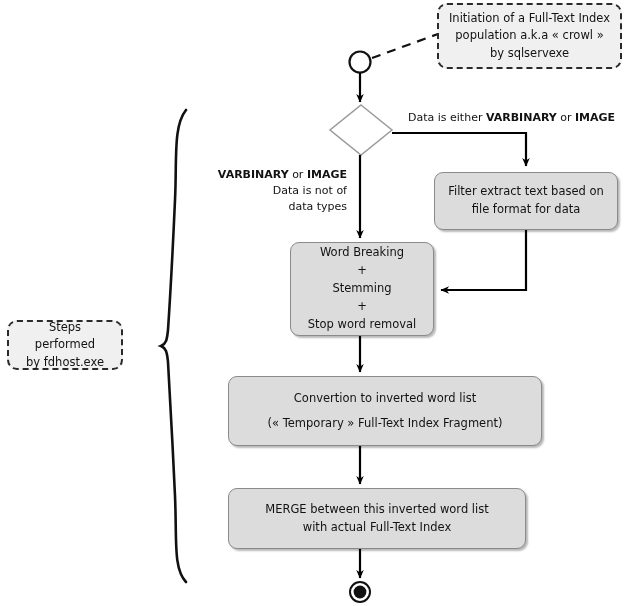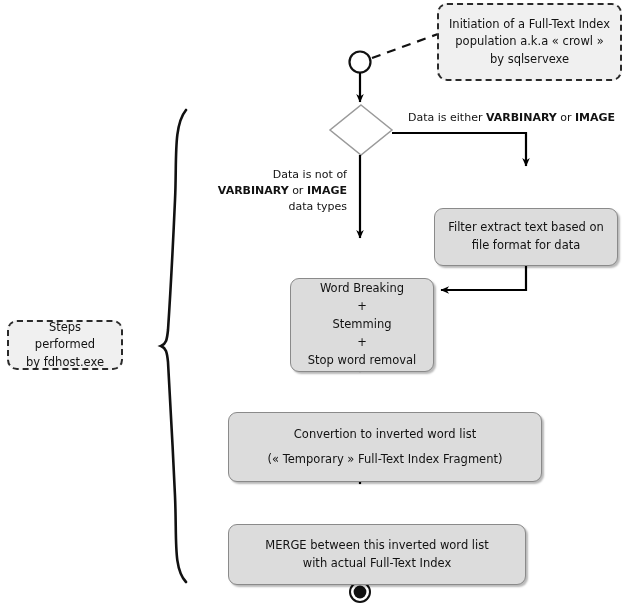--- a/index.html
+++ b/index.html
@@ -36,21 +36,20 @@
     text-align: center;
   }
   .activity-box {
     background: #dcdcdc;
     border: 1px solid #8a8a8a;
     border-radius: 9px;
     box-shadow: 2px 2px 2px rgba(0,0,0,0.28);
     font-size: 11.5px;
     line-height: 1.55;
     color: #121212;
-    margin-top: 36px;
   }
   .activity-box .inner {
     padding: 4px 10px;
     width: 100%;
   }
   .note-box {
     background: #f0f0f0;
     border: 2px dashed #2a2a2a;
     border-radius: 10px;
     font-size: 11.5px;
@@ -119,42 +118,42 @@
 
     <path d="M186,110
              C 173,126 177,160 175,200
              C 173,245 170,300 168,330
              C 167,340 166,344 161,346
              C 166,348 167,352 168,362
              C 170,396 173,452 175,496
              C 177,540 173,568 186,582" fill="none" stroke="#111111" stroke-width="2.6" stroke-linecap="round"></path>
   </svg>
 
-  <div class="node note-box" style="left:437px; top:3px; width:185px; height:78px;">
+  <div class="node note-box" style="left:437px; top:3px; width:185px; height:66px;">
     <div class="inner">
       <span class="line-sep">Initiation of a Full-Text Index</span>
       <span class="line-sep">population a.k.a « crowl »</span>
       <span class="line-sep">by sqlservexe</span>
     </div>
   </div>
 
   <div class="node note-box" style="left:7px; top:320px; width:116px; height:50px;">
     <div class="inner">
       <span class="line-sep">Steps performed</span>
       <span class="line-sep">by fdhost.exe</span>
     </div>
   </div>
 
   <div class="edge-label" style="left:408px; top:110px;">
     <span>Data is either </span><b>VARBINARY</b><span> or </span><b>IMAGE</b>
   </div>
 
   <div class="edge-label right-align" style="left:185px; top:167px; width:162px;">
+    <span class="line-sep"><b>VARBINARY</b><span> or </span><b>IMAGE</b></span>
     <span class="line-sep">Data is not of</span>
-    <span class="line-sep"><b>VARBINARY</b><span> or </span><b>IMAGE</b></span>
     <span class="line-sep">data types</span>
   </div>
 
   <div class="node activity-box" style="left:434px; top:172px; width:184px; height:58px;">
     <div class="inner">
       <span class="line-sep">Filter extract text based on</span>
       <span class="line-sep">file format for data</span>
     </div>
   </div>
 

